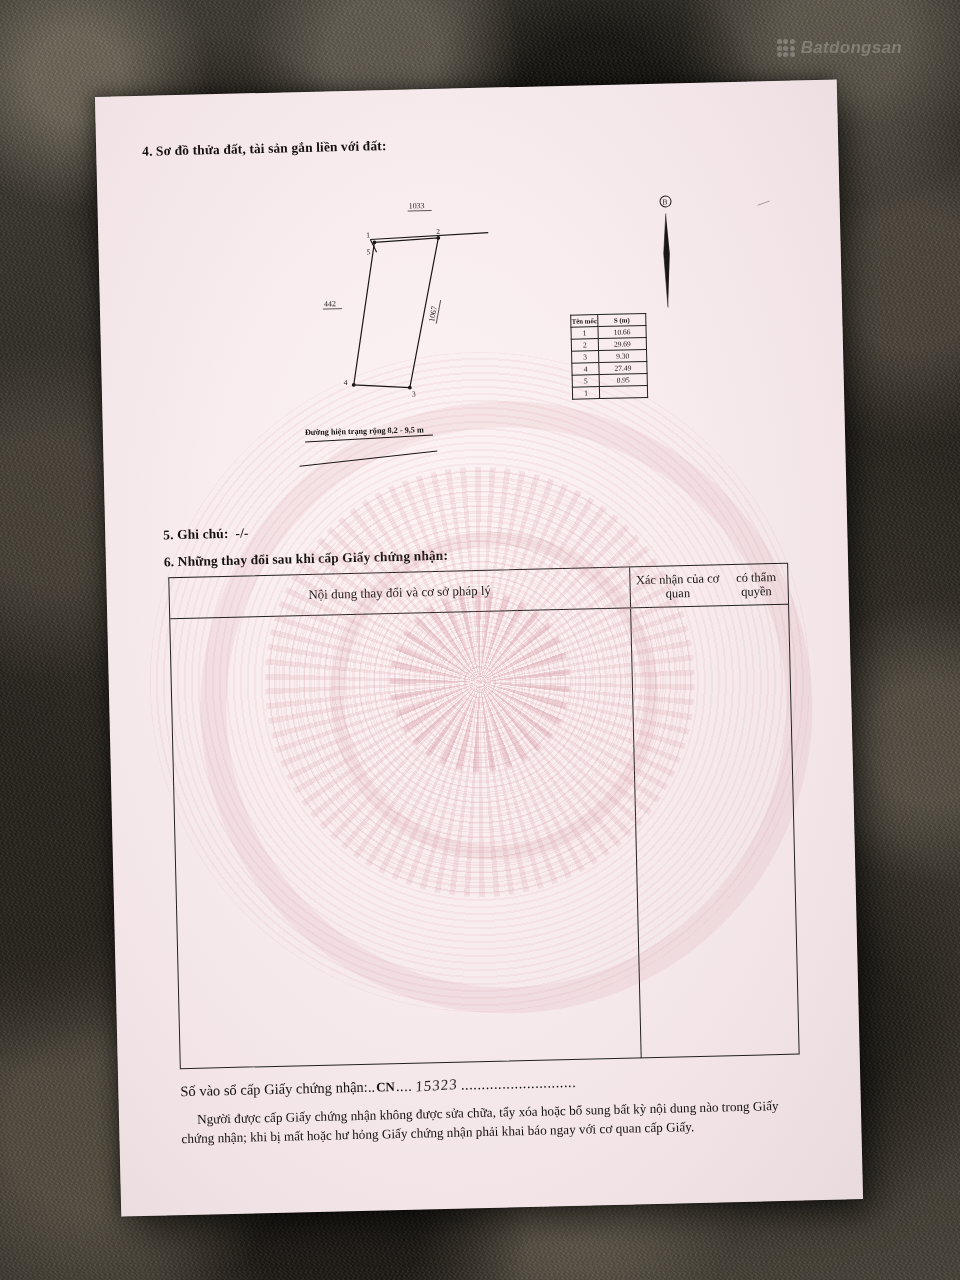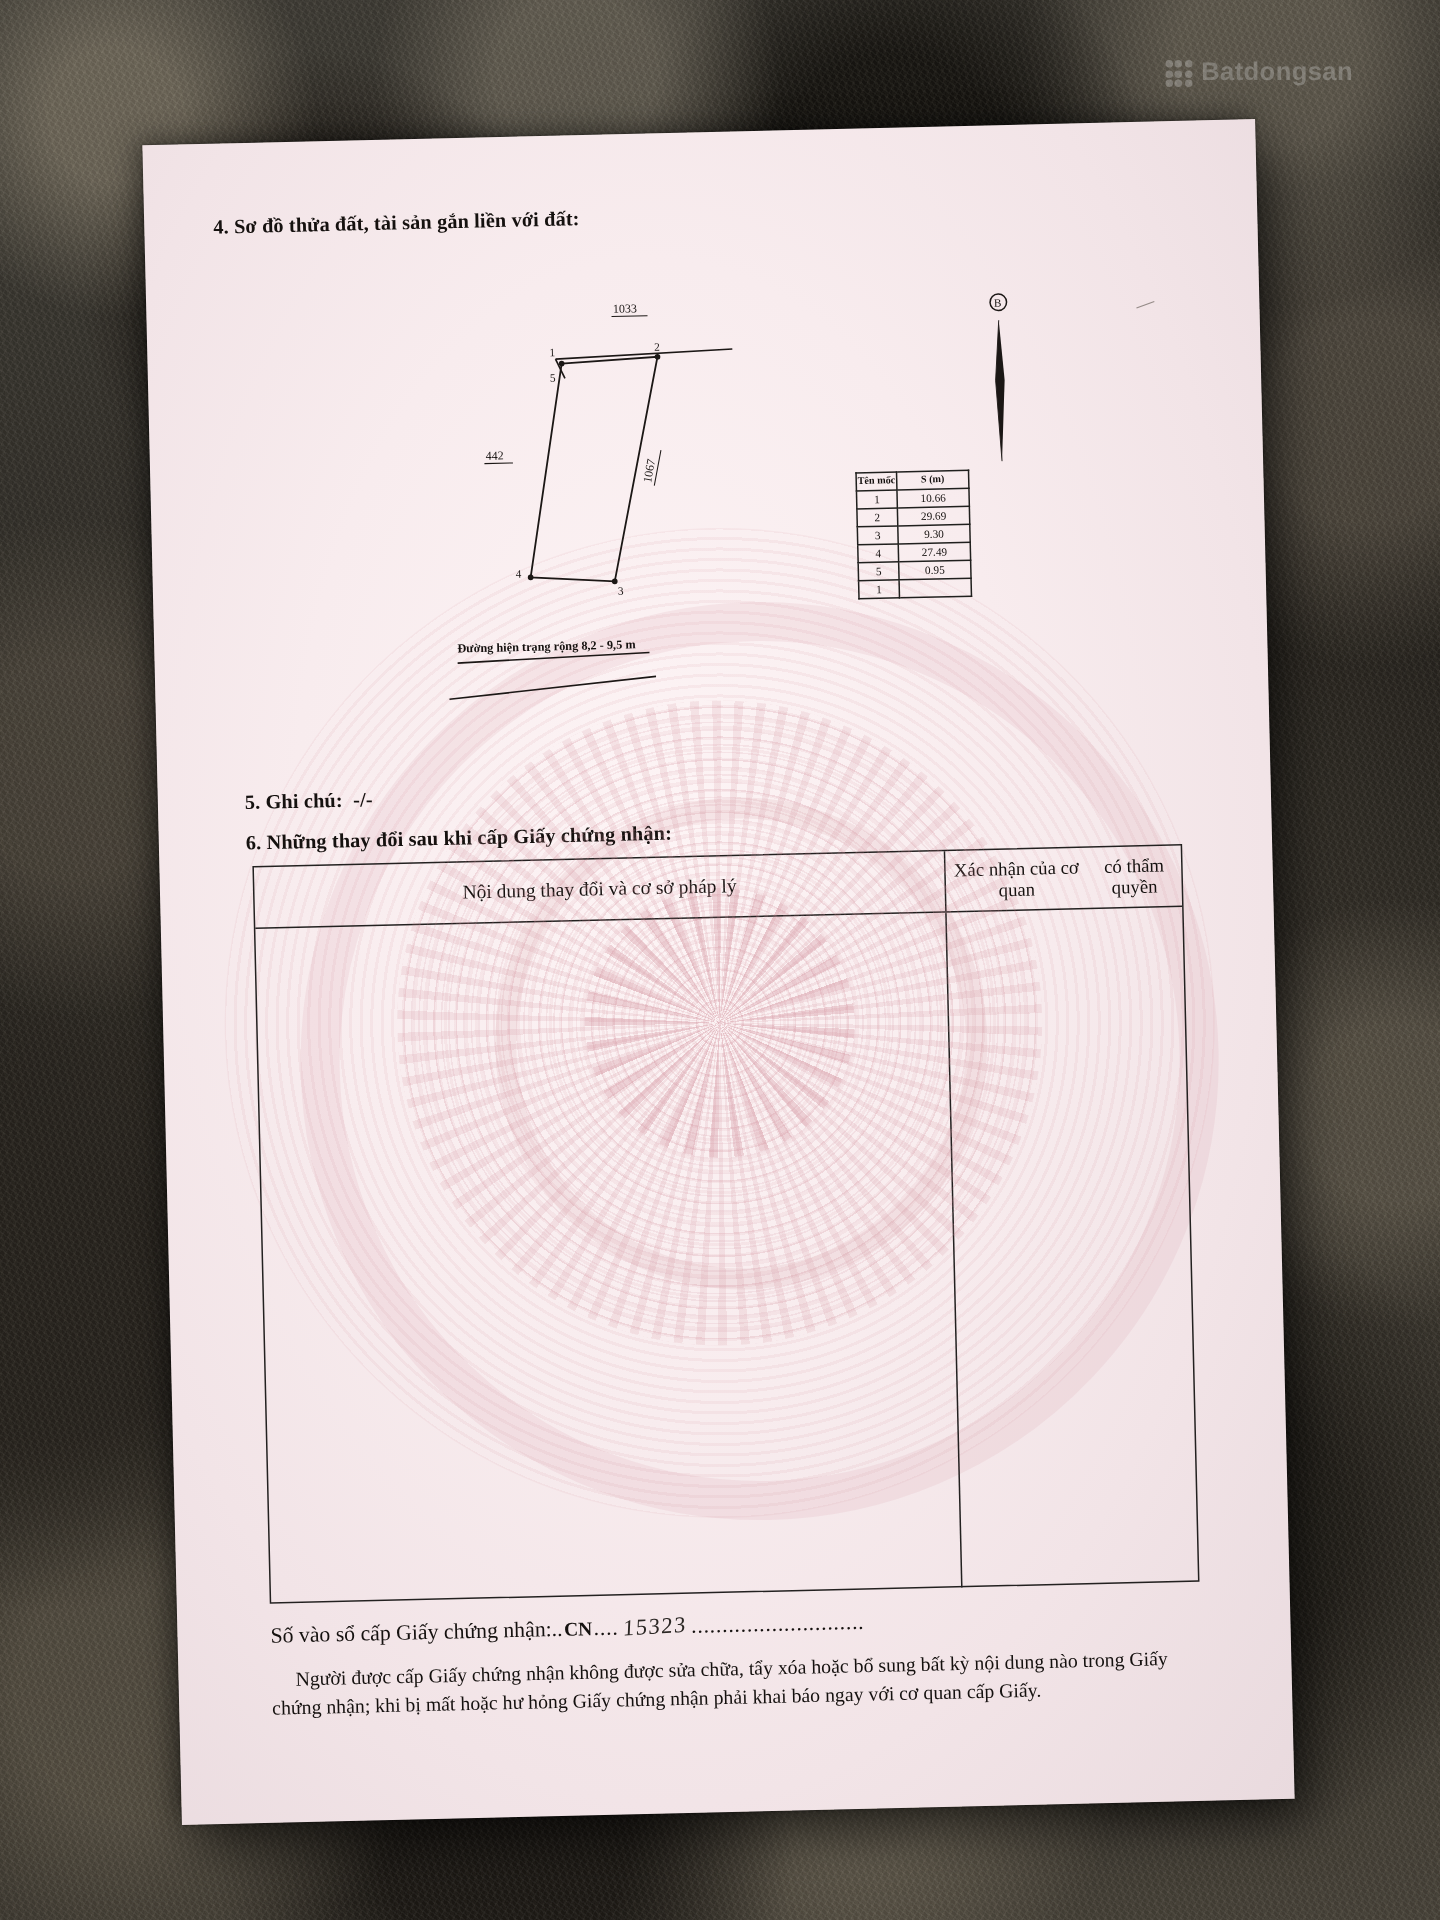--- a/index.html
+++ b/index.html
@@ -230,29 +230,30 @@
     text-indent: 16px;
     width: 628px;
   }
 
   
   #photo-watermark {
     position: absolute;
     right: 58px;
     top: 38px;
     display: flex;
-    align-items: flex-end;
+    align-items: center;
     gap: 6px;
     opacity: .30;
     color: #d8d8d8;
     font-family: "Liberation Sans", sans-serif;
     font-size: 17px;
     font-weight: bold;
     letter-spacing: .3px;
     pointer-events: none;
+    font-style: italic;
   }
   #photo-watermark .dots-logo {
     width: 18px; height: 18px;
     display: grid;
     grid-template-columns: repeat(3, 5px);
     grid-template-rows: repeat(3, 5px);
     gap: 1.5px;
   }
   #photo-watermark .dots-logo i {
     display:block; width:5px; height:5px; border-radius:50%;

